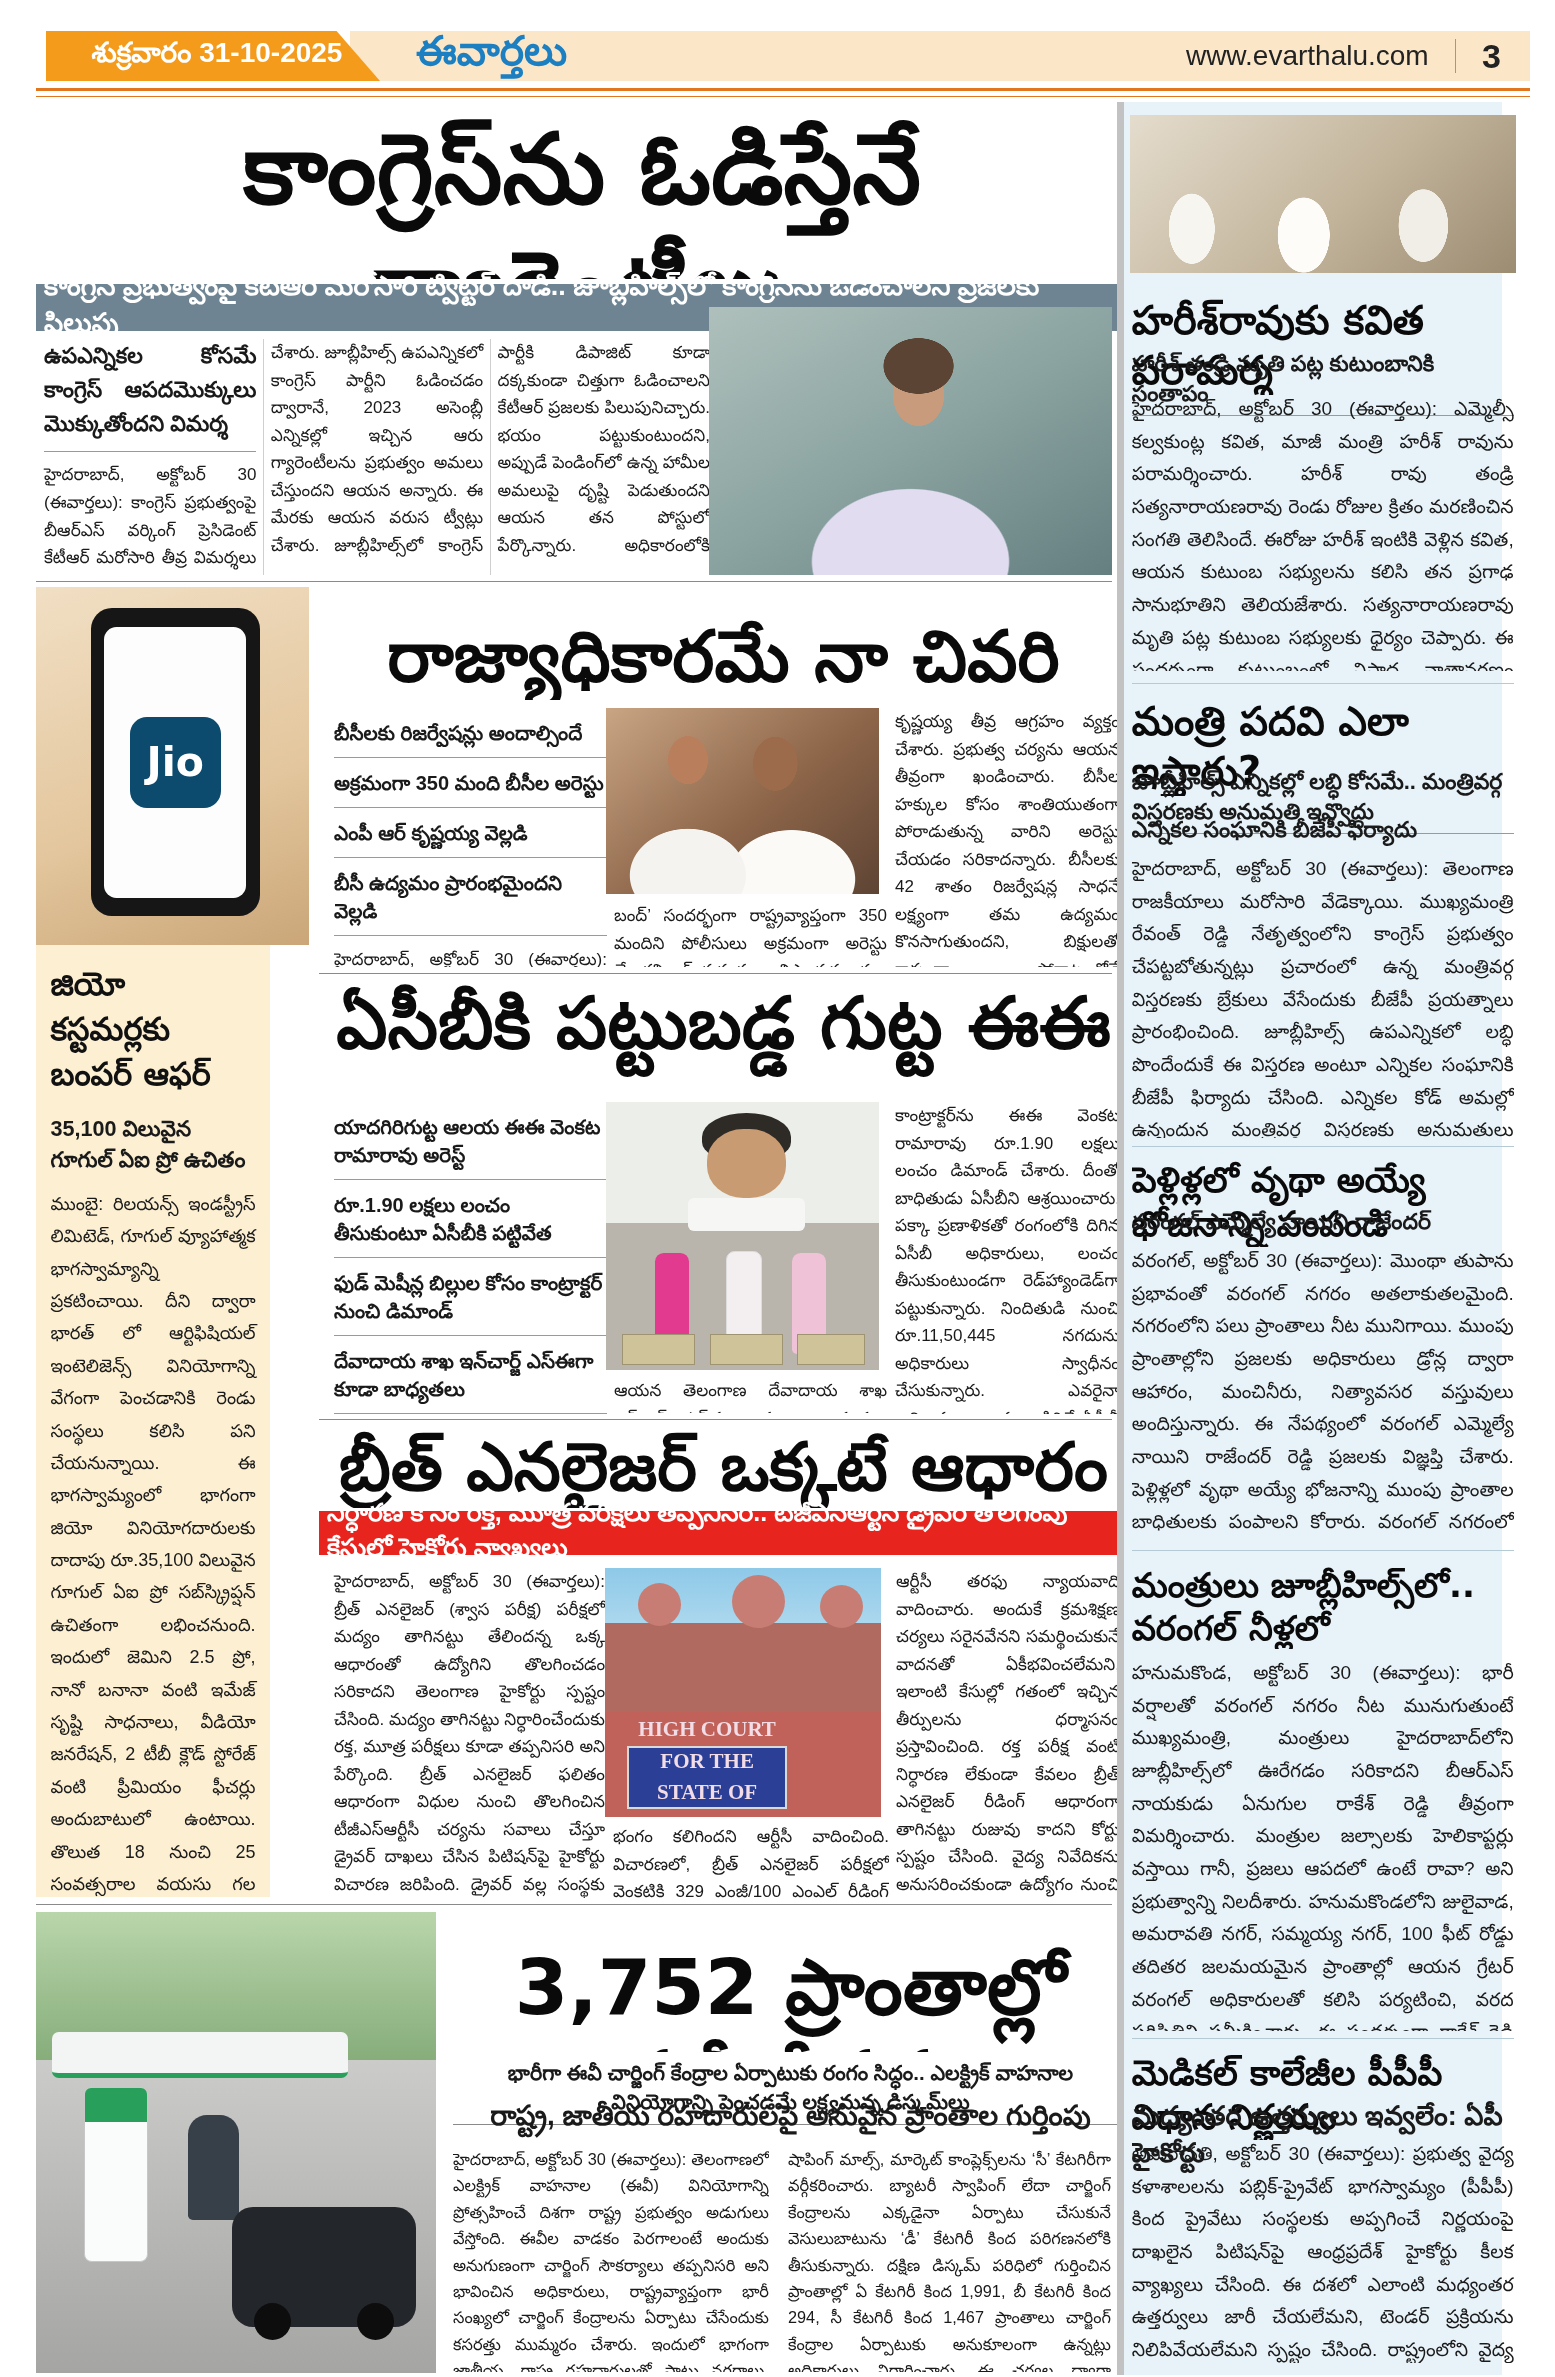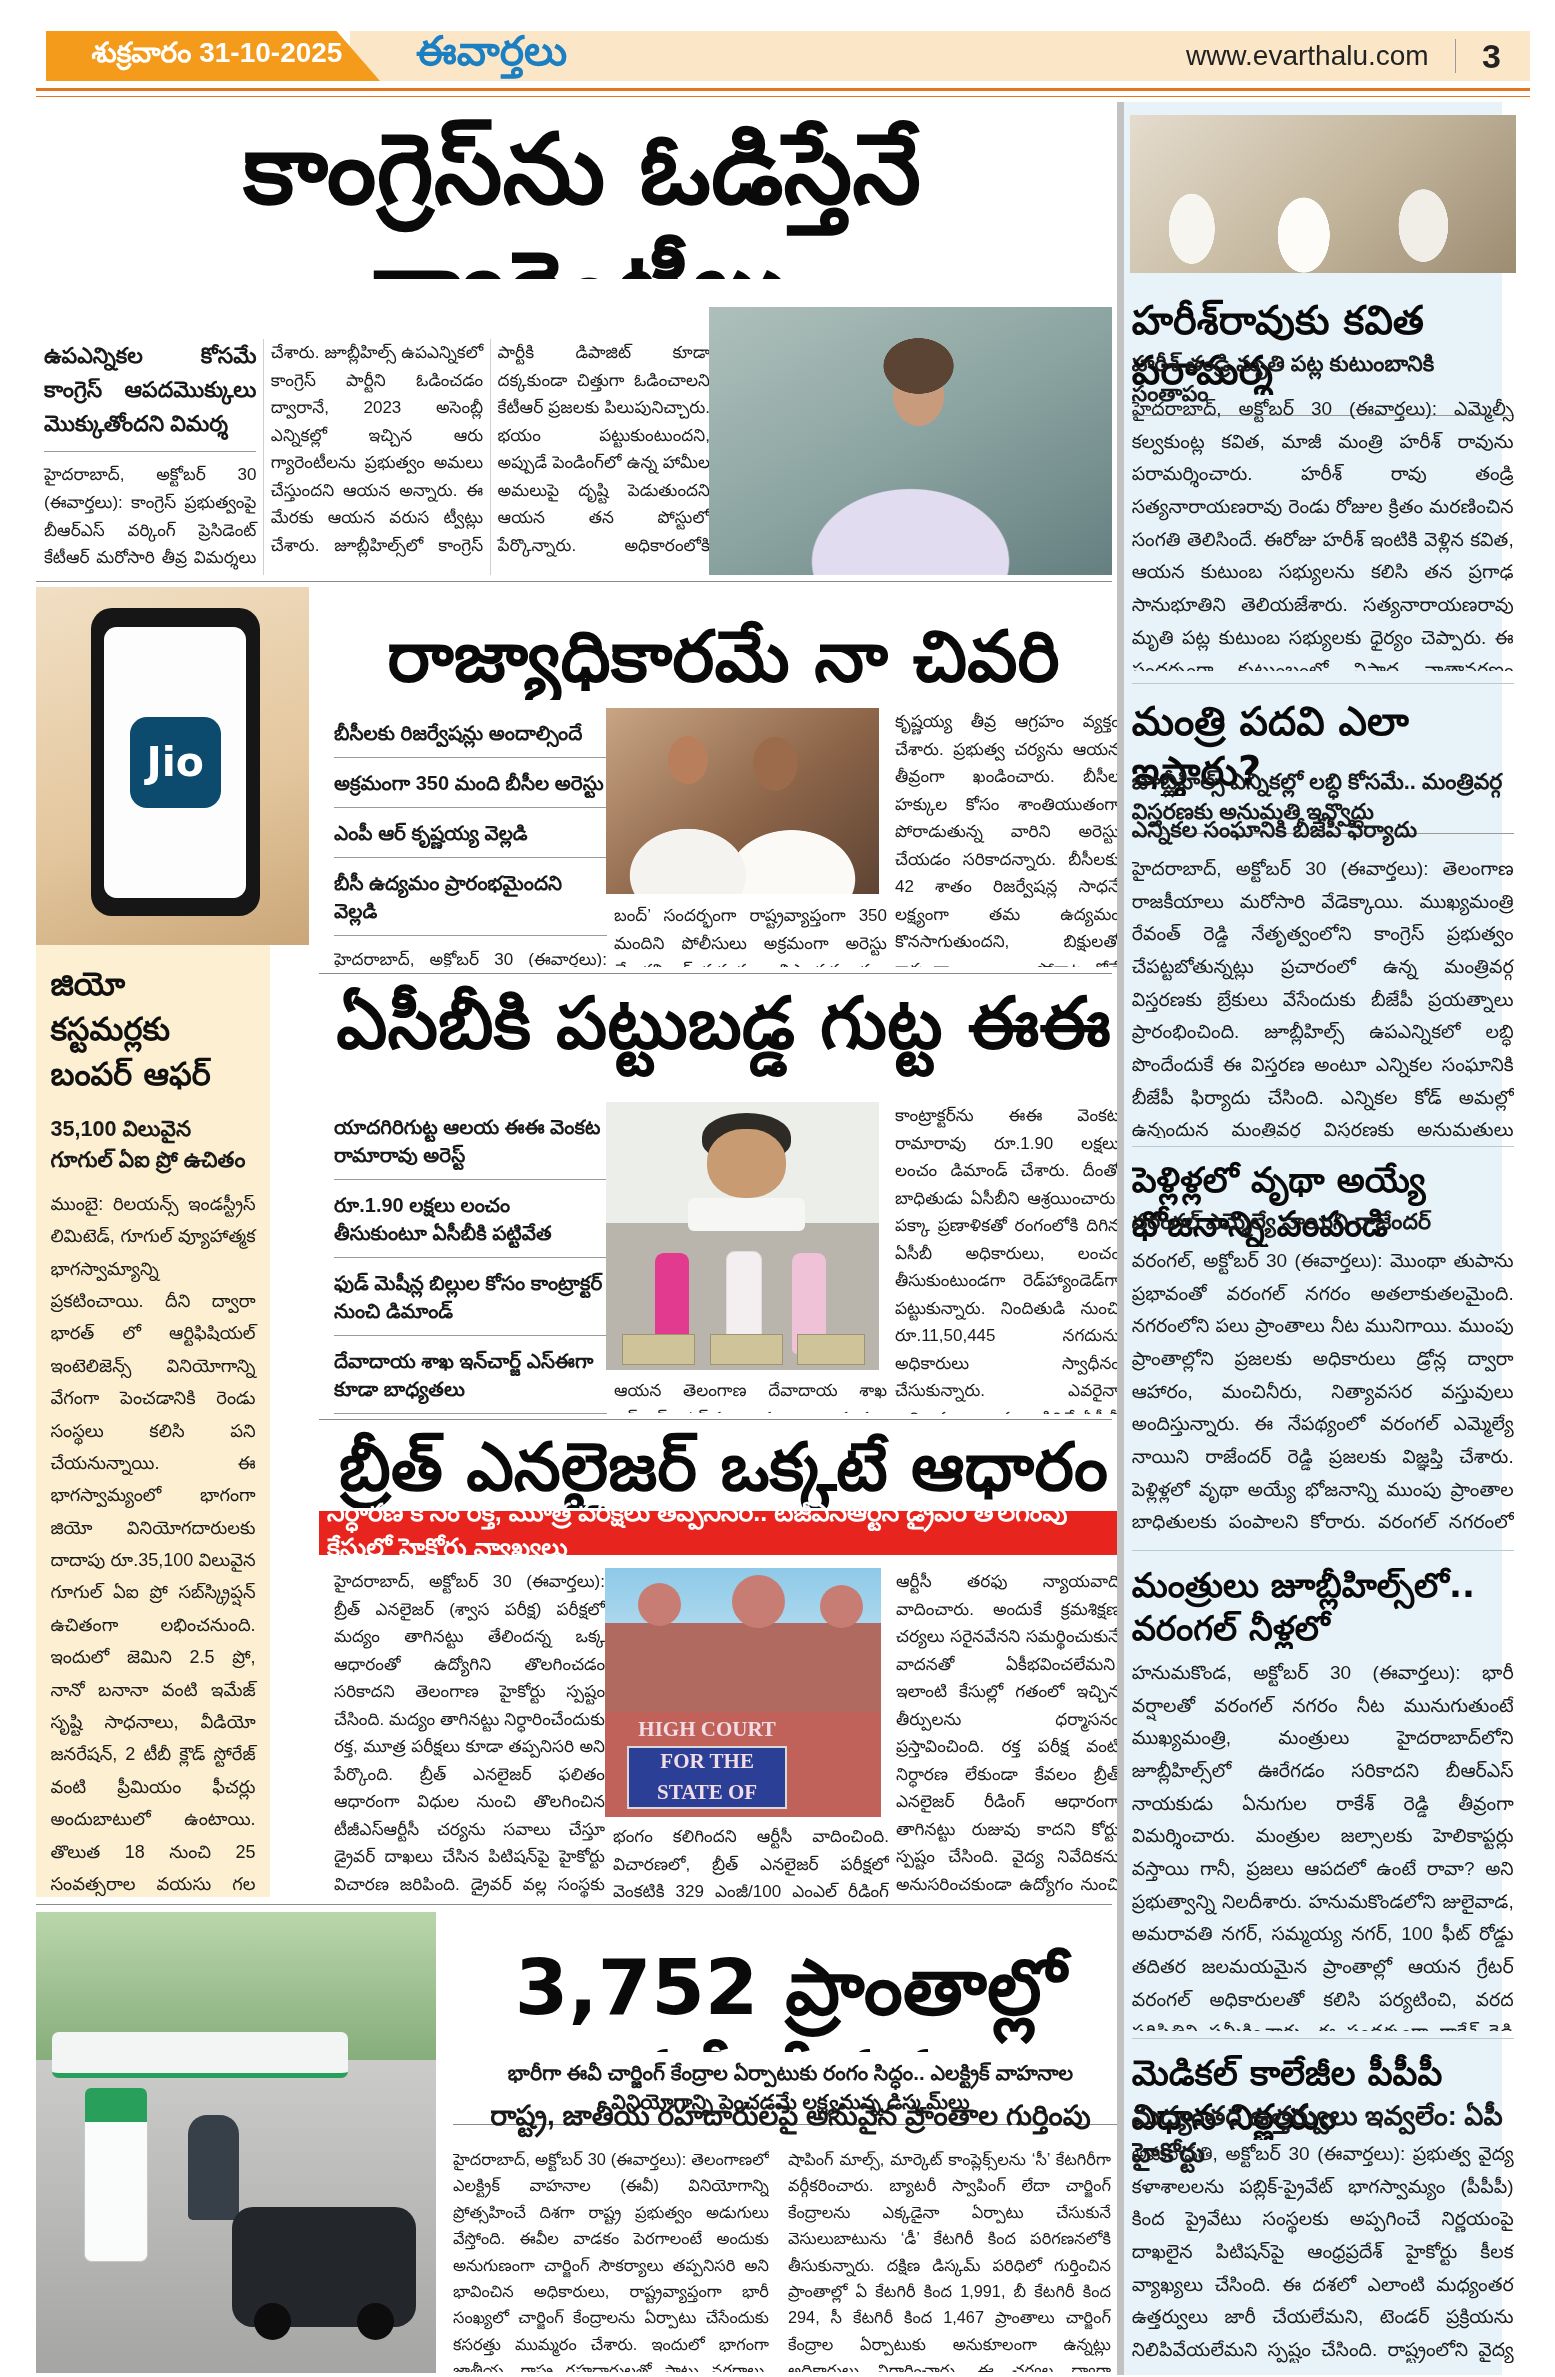--- a/index.html
+++ b/index.html
@@ -89,20 +89,23 @@
   </div>
   <div class="abs" id="hdr-band">
     <span id="hdr-logo">ఈవార్తలు</span>
     <span id="hdr-url">www.evarthalu.com</span>
     <span id="hdr-div"></span>
     <span id="hdr-page">3</span>
   </div>
   <div class="abs" id="hdr-rule"></div>
 
   <div class="abs sec-head" style="left:36px;top:111px;width:1076px;height:168px;font-size:98px;">కాంగ్రెస్‌ను ఓడిస్తేనే గ్యారెంటీలు</div>
+  <div class="abs" id="main-strip">
+    <span>కాంగ్రెస్ ప్రభుత్వంపై కేటీఆర్ మరోసారి ట్విట్టర్ దాడి.. జూబ్లీహిల్స్‌లో కాంగ్రెస్‌ను ఓడించాలని ప్రజలకు పిలుపు</span>
+  </div>
   <div class="abs bodytext" style="left:36px;top:339px;width:666px;height:236px;column-count:3;column-gap:14.4px;column-rule:0.5px solid #cfcfcf;font-size:17px;">
     <div class="kicker">ఉపఎన్నికల కోసమే కాంగ్రెస్ ఆపదమొక్కులు మొక్కుతోందని విమర్శ</div>
     <span>హైదరాబాద్, అక్టోబర్ 30 (ఈవార్తలు): కాంగ్రెస్ ప్రభుత్వంపై బీఆర్ఎస్ వర్కింగ్ ప్రెసిడెంట్ కేటీఆర్ మరోసారి తీవ్ర విమర్శలు చేశారు. జూబ్లీహిల్స్ ఉపఎన్నికలో కాంగ్రెస్ పార్టీని ఓడించడం ద్వారానే, 2023 అసెంబ్లీ ఎన్నికల్లో ఇచ్చిన ఆరు గ్యారెంటీలను ప్రభుత్వం అమలు చేస్తుందని ఆయన అన్నారు. ఈ మేరకు ఆయన వరుస ట్వీట్లు చేశారు. జూబ్లీహిల్స్‌లో కాంగ్రెస్ పార్టీకి డిపాజిట్ కూడా దక్కకుండా చిత్తుగా ఓడించాలని కేటీఆర్ ప్రజలకు పిలుపునిచ్చారు. భయం పట్టుకుంటుందని, అప్పుడే పెండింగ్‌లో ఉన్న హామీల అమలుపై దృష్టి పెడుతుందని ఆయన తన పోస్టులో పేర్కొన్నారు. అధికారంలోకి వచ్చిన రెండేళ్ల తర్వాత కాంగ్రెస్ పార్టీకి క్షేత్రస్థాయి వాస్తవాలు అర్థమవుతున్నాయని ఆయన ఎద్దేవా చేశారు. ప్రస్తుతం జూబ్లీహిల్స్ ఉపఎన్నిక నేపథ్యంలో కాంగ్రెస్ పార్టీ ‘ఆపదమొక్కులు’ మొక్కుతోందని కేటీఆర్ విమర్శించారు. పార్టీ పరువు కాపాడుకోవడం కోసమే రకరకాల ప్రయత్నాలు చేస్తోందన్నారు. ఇందులో భాగంగానే సినీ కార్మికులకు కొత్త వాగ్దానాలు చేయడం, మాజీ క్రికెటర్ అజారుద్దీన్‌ను కేబినెట్‌లోకి తీసుకోనుండడం, మంత్రులు గతంలో ఎన్నడూ వంటివి చేస్తున్నారని ఆరోపించారు. ఇవన్నీ కాంగ్రెస్ తీవ్ర ఒత్తిడిలో ఉందనడానికి నిదర్శనమని కేటీఆర్ తెలిపారు. ఈ ఉపఎన్నికలో ప్రజలు కాంగ్రెస్‌కు గట్టిగా బుద్ధి చెబితేనే, రాష్ట్రవ్యాప్తంగా ఇచ్చిన హామీలు నెరవేర్చే దిశగా ప్రభుత్వం అడుగులు వేస్తుందని ఆయన అభిప్రాయపడ్డారు.</span>
   </div>
   <div class="photo" style="left:709px;top:307px;width:403px;height:268px;
        background:
         radial-gradient(ellipse 58px 46px at 52% 22%, #5c4434 0 60%, transparent 61%),
         radial-gradient(ellipse 46px 55px at 52% 33%, #c79b7c 0 55%, transparent 56%),
         radial-gradient(ellipse 163px 120px at 50% 95%, #e1dcf0 0 60%, transparent 61%),
         linear-gradient(150deg,#afc0bc 0%,#8ba4a1 50%,#657f81 100%);"></div>

